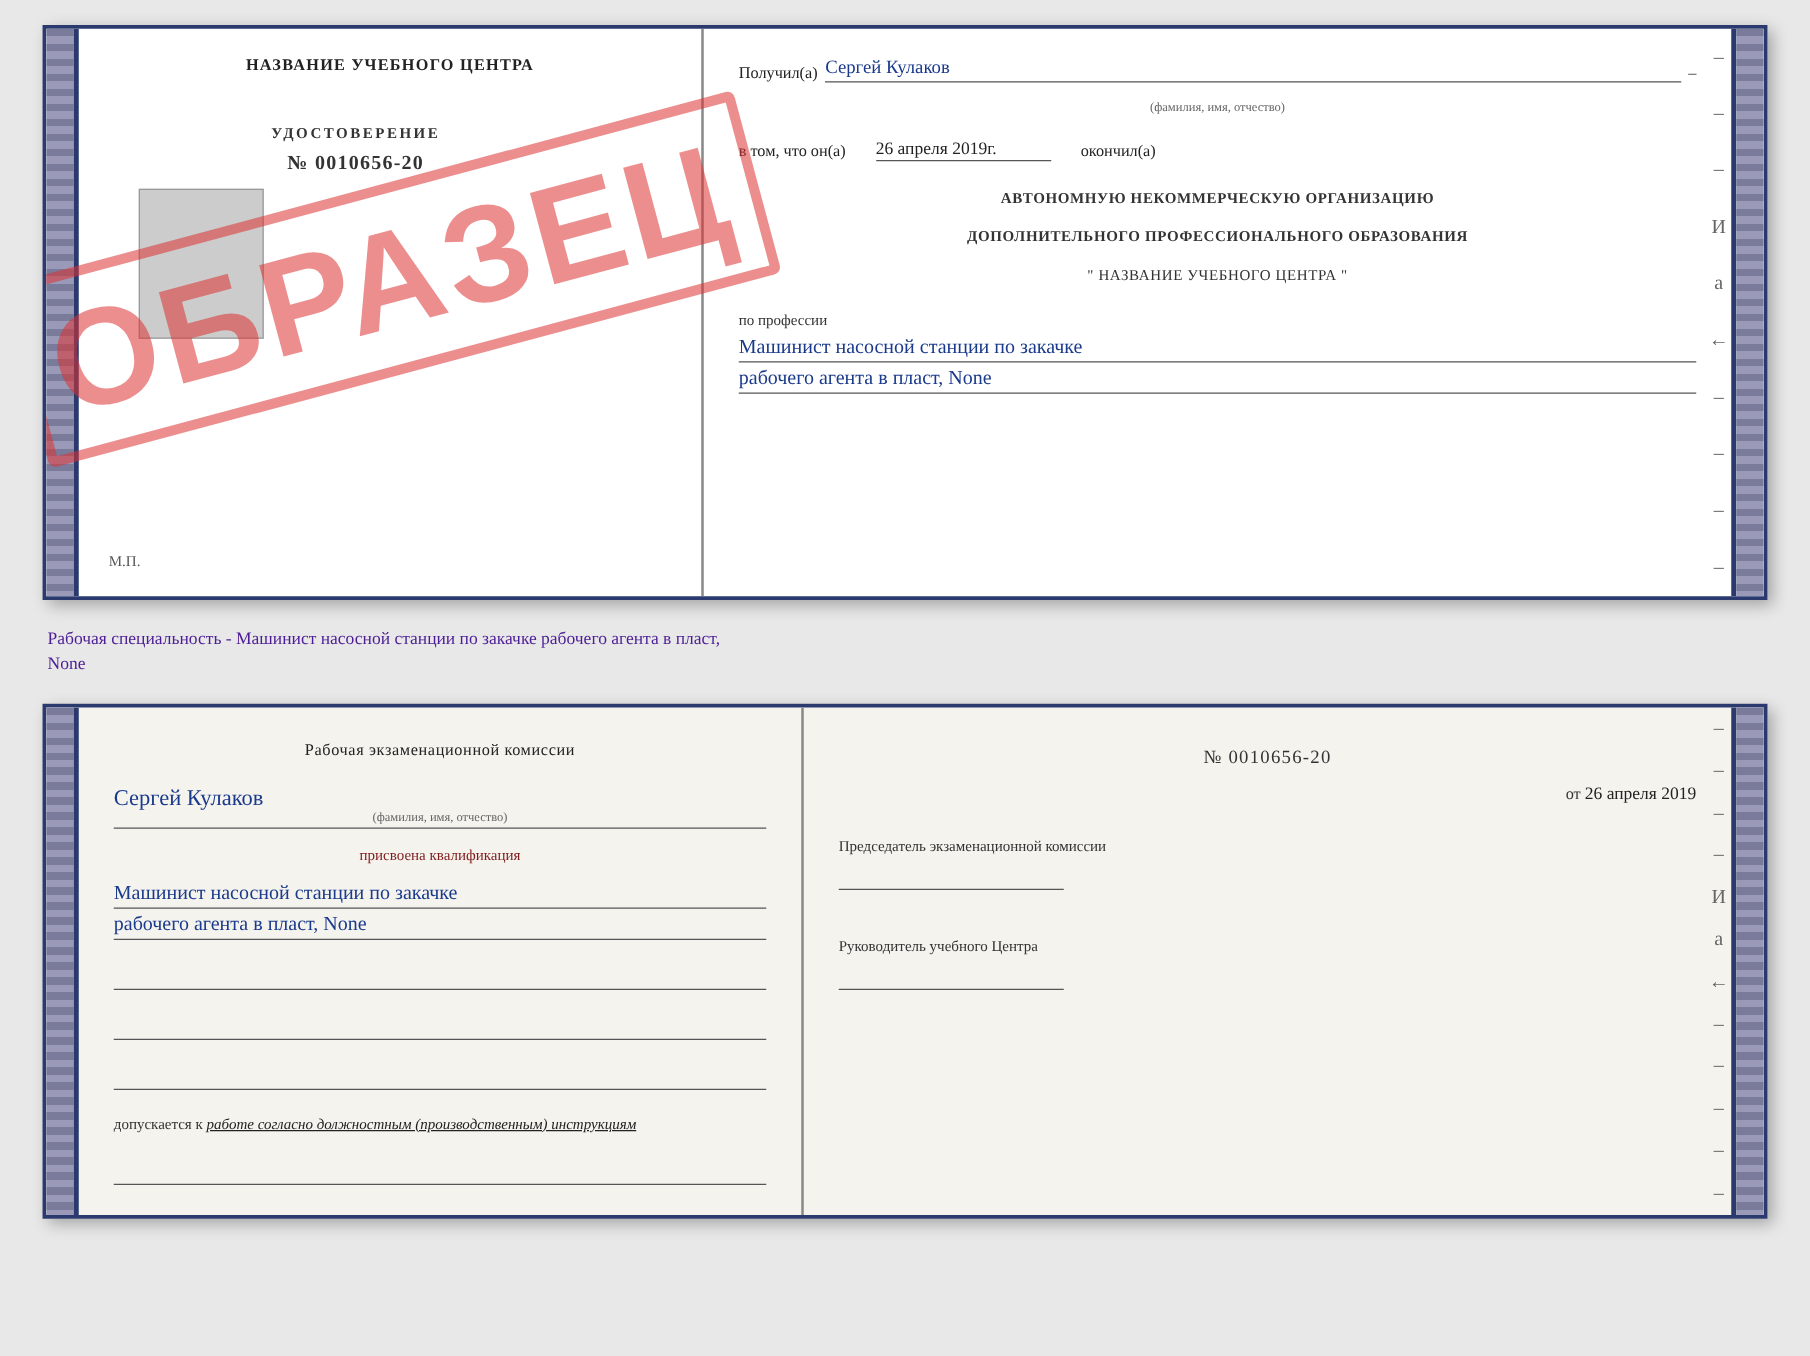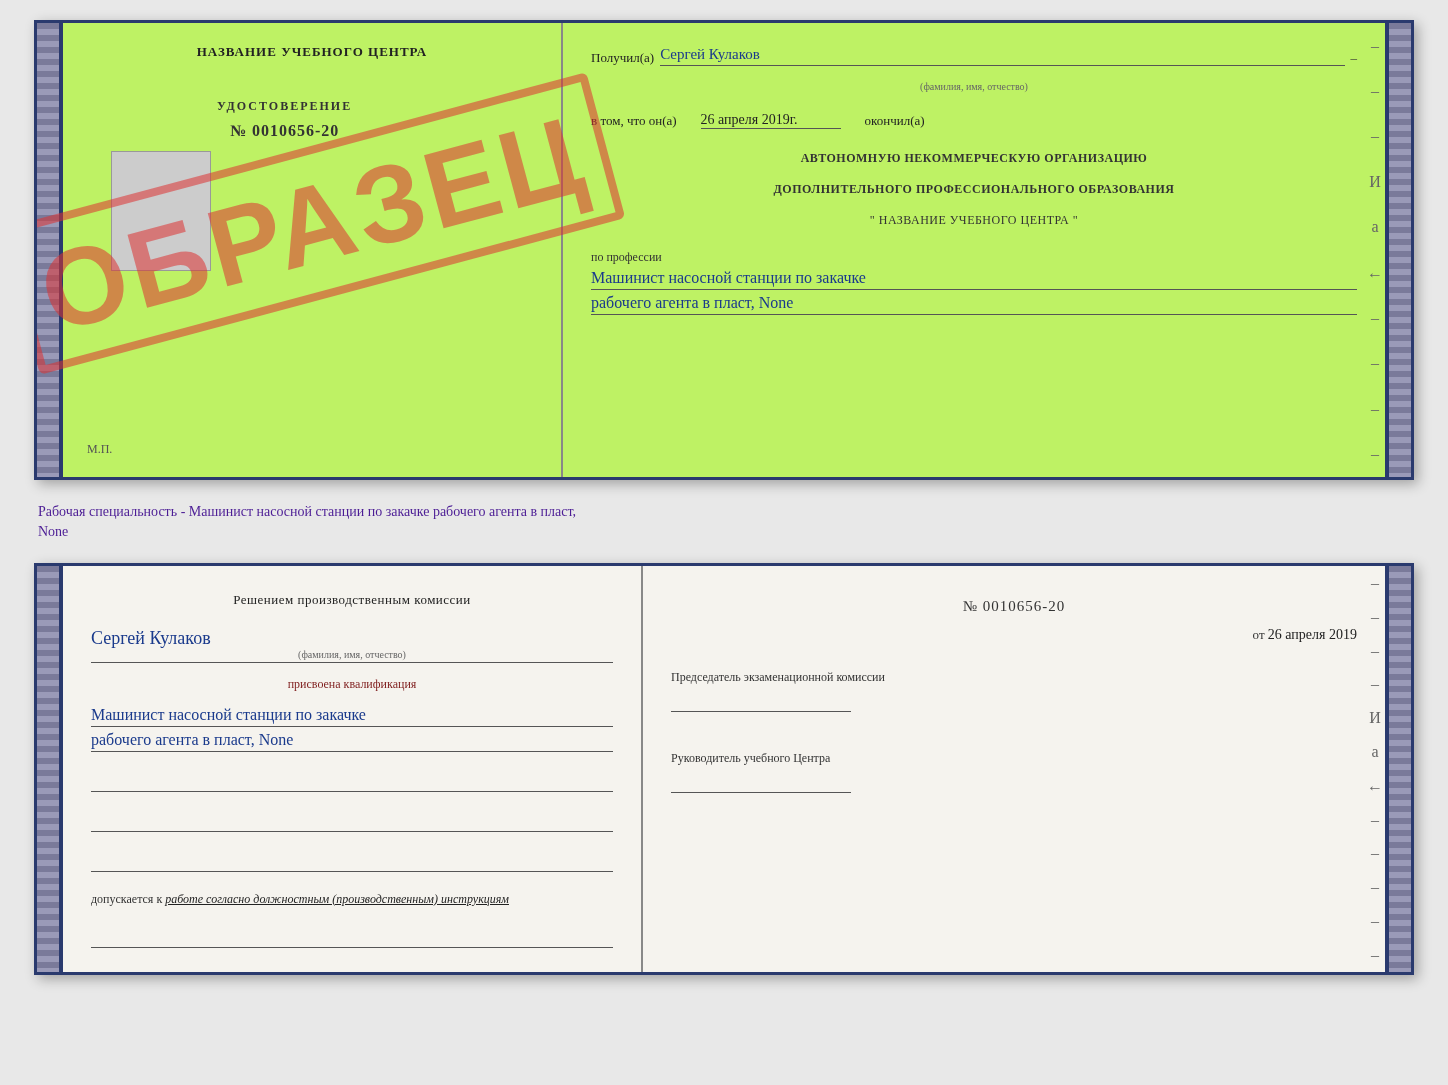--- a/index.html
+++ b/index.html
@@ -12,21 +12,21 @@
       flex-direction: column;
       align-items: center;
       padding: 20px;
       gap: 16px;
     }
 
     
     .document-top {
       width: 1380px;
       height: 460px;
-      background: #bef264;
+      background: #ffffff;
       border: 3px solid #2a3a6e;
       display: flex;
       position: relative;
       overflow: hidden;
       box-shadow: 4px 4px 12px rgba(0,0,0,0.3);
     }
 
     
     .doc-left {
       width: 500px;
@@ -497,21 +497,21 @@
 </div>
 
 <div class="document-bottom">
   <div class="doc-binding-left"></div>
   <div class="doc-border-decoration"></div>
   <div class="doc-binding-right"></div>
 
   <div class="inner-content-bottom">
 
     <div class="doc-bottom-left">
-      <div class="decision-title">Решением производственным комиссии</div>
+      <div class="decision-title">Рабочая экзаменационной комиссии</div>
 
       <div class="name-field">
         <span class="name-handwritten">Сергей Кулаков</span>
         <span class="name-sublabel">(фамилия, имя, отчество)</span>
       </div>
 
       <div class="assigned-label">присвоена квалификация</div>
 
       <div>
         <span class="qualification-handwritten">Машинист насосной станции по закачке</span>

